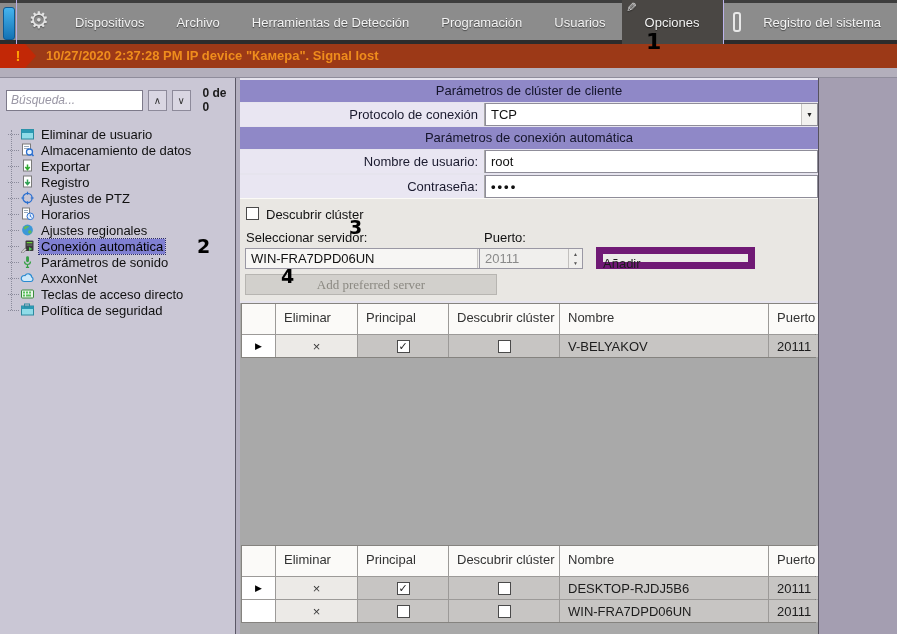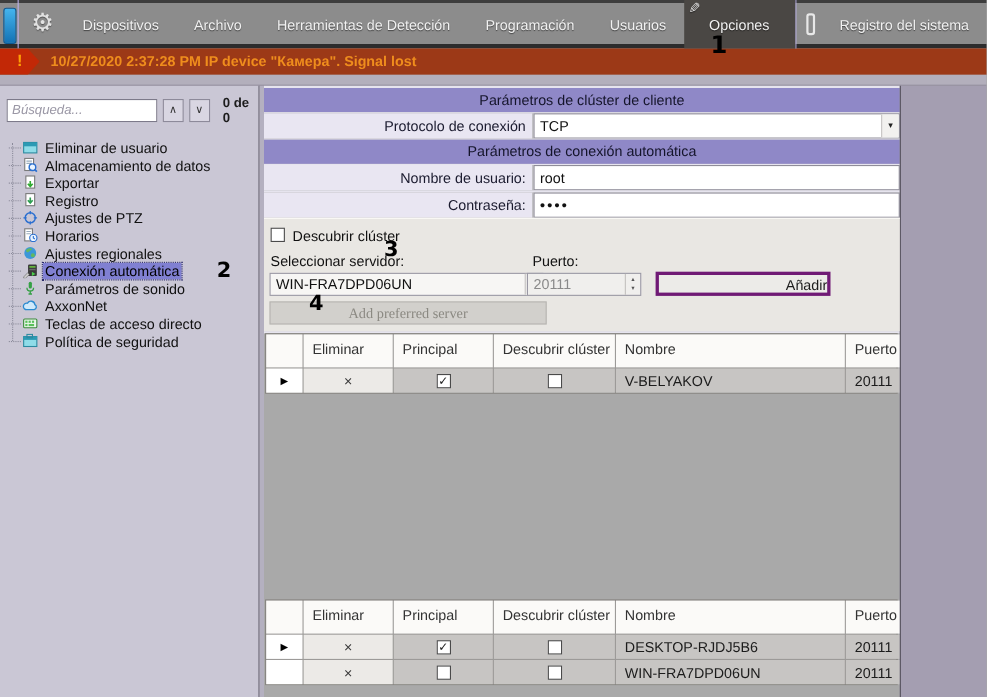--- a/index.html
+++ b/index.html
@@ -79,21 +79,21 @@
   .sp-port-lbl{ position:absolute; left:244px; top:31px; font-size:13px; color:#111; }
   .sp-dd{ position:absolute; left:5px; top:49px; width:249px; height:21px; background:#f7f6f4;
     border:1px solid #9a98a4; display:flex; align-items:center; padding-left:5px; font-size:13px; color:#111; }
   .sp-dd .dd-arrow{ background:#f0efed; }
   .sp-spin{ position:absolute; left:239px; top:49px; width:104px; height:21px; background:#f0efed;
     border:1px solid #9a98a4; display:flex; align-items:center; padding-left:5px; font-size:13px; color:#8a8a8a; }
   .spin-btns{ margin-left:auto; align-self:stretch; width:14px; border-left:1px solid #c2c0be;
     display:flex; flex-direction:column; }
   .spin-btns b{ flex:1; font-size:5px; color:#555; display:flex; align-items:center; justify-content:center; font-weight:normal;}
   .btn-add{ position:absolute; left:356px; top:48px; width:159px; height:22px; background:#ecebe8;
-    border:3px solid #701a75; font-size:13px; color:#1c1c1c; text-align:right; line-height:20px; }
+    border:7px solid #701a75; font-size:13px; color:#1c1c1c; text-align:left; line-height:20px; }
   .btn-addpref{ position:absolute; left:5px; top:75px; width:252px; height:21px; background:#d2d0cc;
     border:1px solid #b7b5b1; font-size:13px; color:#8b8982; text-align:center; line-height:19px;font-family:Liberation Serif, serif; }
 
   
   .tbl{ width:575px; margin-left:1px; display:grid; grid-template-columns:33px 81px 90px 110px 208px 53px;
     gap:1px; background:#9c9a98; border:1px solid #85837f; }
   .tbl .hc{ background:#fbfaf8; font-size:13px; color:#333; padding:1px 2px 4px 8px; min-height:30px;
     display:flex; align-items:center; line-height:14px; }
   .tbl .dc{ background:#c7c5c3; height:22px; display:flex; align-items:center; padding-left:8px;
     font-size:13px; color:#1c1c1c; }

